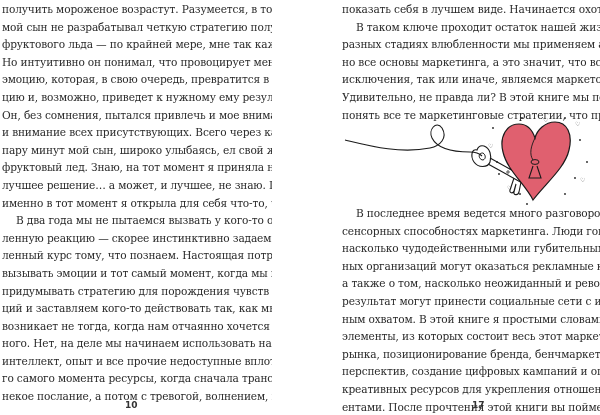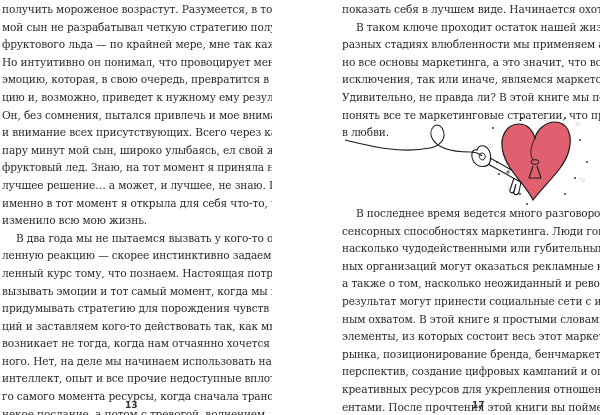--- a/index.html
+++ b/index.html
@@ -89,47 +89,45 @@
       <div class="line">фруктового льда — по крайней мере, мне так кажется.</div>
       <div class="line">Но интуитивно он понимал, что провоцирует меня на</div>
       <div class="line">эмоцию, которая, в свою очередь, превратится в реак-</div>
       <div class="line">цию и, возможно, приведет к нужному ему результату.</div>
       <div class="line">Он, без сомнения, пытался привлечь и мое внимание,</div>
       <div class="line">и внимание всех присутствующих. Всего через каких-то</div>
       <div class="line">пару минут мой сын, широко улыбаясь, ел свой желанный</div>
       <div class="line">фруктовый лед. Знаю, на тот момент я приняла не самое</div>
       <div class="line">лучшее решение… а может, и лучшее, не знаю. Просто</div>
       <div class="line">именно в тот момент я открыла для себя что-то, что позже</div>
-      <div class="line last">изменило всю мою жизнь.</div>
       <div class="line indent">В два года мы не пытаемся вызвать у кого-то опреде-</div>
       <div class="line">ленную реакцию — скорее инстинктивно задаем опреде-</div>
       <div class="line">ленный курс тому, что познаем. Настоящая потребность</div>
       <div class="line">вызывать эмоции и тот самый момент, когда мы начинаем</div>
       <div class="line">придумывать стратегию для порождения чувств или эмо-</div>
       <div class="line">ций и заставляем кого-то действовать так, как мы хотим,</div>
       <div class="line">возникает не тогда, когда нам отчаянно хочется мороже-</div>
       <div class="line">ного. Нет, на деле мы начинаем использовать наш разум,</div>
       <div class="line">интеллект, опыт и все прочие недоступные вплоть до это-</div>
       <div class="line">го самого момента ресурсы, когда сначала транслируем</div>
       <div class="line">некое послание, а потом с тревогой, волнением, иногда</div>
 
     </div>
-    <div class="page-number">13</div>
+    <div class="page-number">10</div>
   </div>
 
   <div class="page page-right">
     <div class="text-block-top">
       <div class="line">показать себя в лучшем виде. Начинается охота за внима-</div>
       <div class="line indent">В таком ключе проходит остаток нашей жизни. На</div>
       <div class="line">разных стадиях влюбленности мы применяем абсолют-</div>
       <div class="line">но все основы маркетинга, а это значит, что все мы, без</div>
       <div class="line">исключения, так или иначе, являемся маркетологами.</div>
       <div class="line">Удивительно, не правда ли? В этой книге мы постараемся</div>
       <div class="line">понять все те маркетинговые стратегии, что применяем</div>
-      <div class="line last">в любви.</div>
     </div>
 
     <div class="illustration">
       <svg width="270" height="95" viewBox="0 0 270 95">
 
         <path d="M15 8 C 40 14, 70 22, 100 16 C 110 14, 118 6, 112 -4 C 106 -12, 98 -2, 102 6 C 108 18, 125 20, 140 20 C 145 20, 150 22, 152 24" fill="none" stroke="#1a1a1a" stroke-width="1.1" transform="translate(0,20)"></path>
 
         <path d="M147 38 C 142 36, 140 44, 144 50 C 148 56, 158 56, 160 50 C 162 44, 160 36, 154 34 C 150 33, 148 35, 147 38 Z" fill="none" stroke="#1a1a1a" stroke-width="1.1"></path>
         <path d="M150 42 C 148 44, 150 48, 153 48 C 156 47, 156 43, 153 41 C 152 41, 151 41, 150 42 Z" fill="none" stroke="#1a1a1a" stroke-width="1"></path>
 

